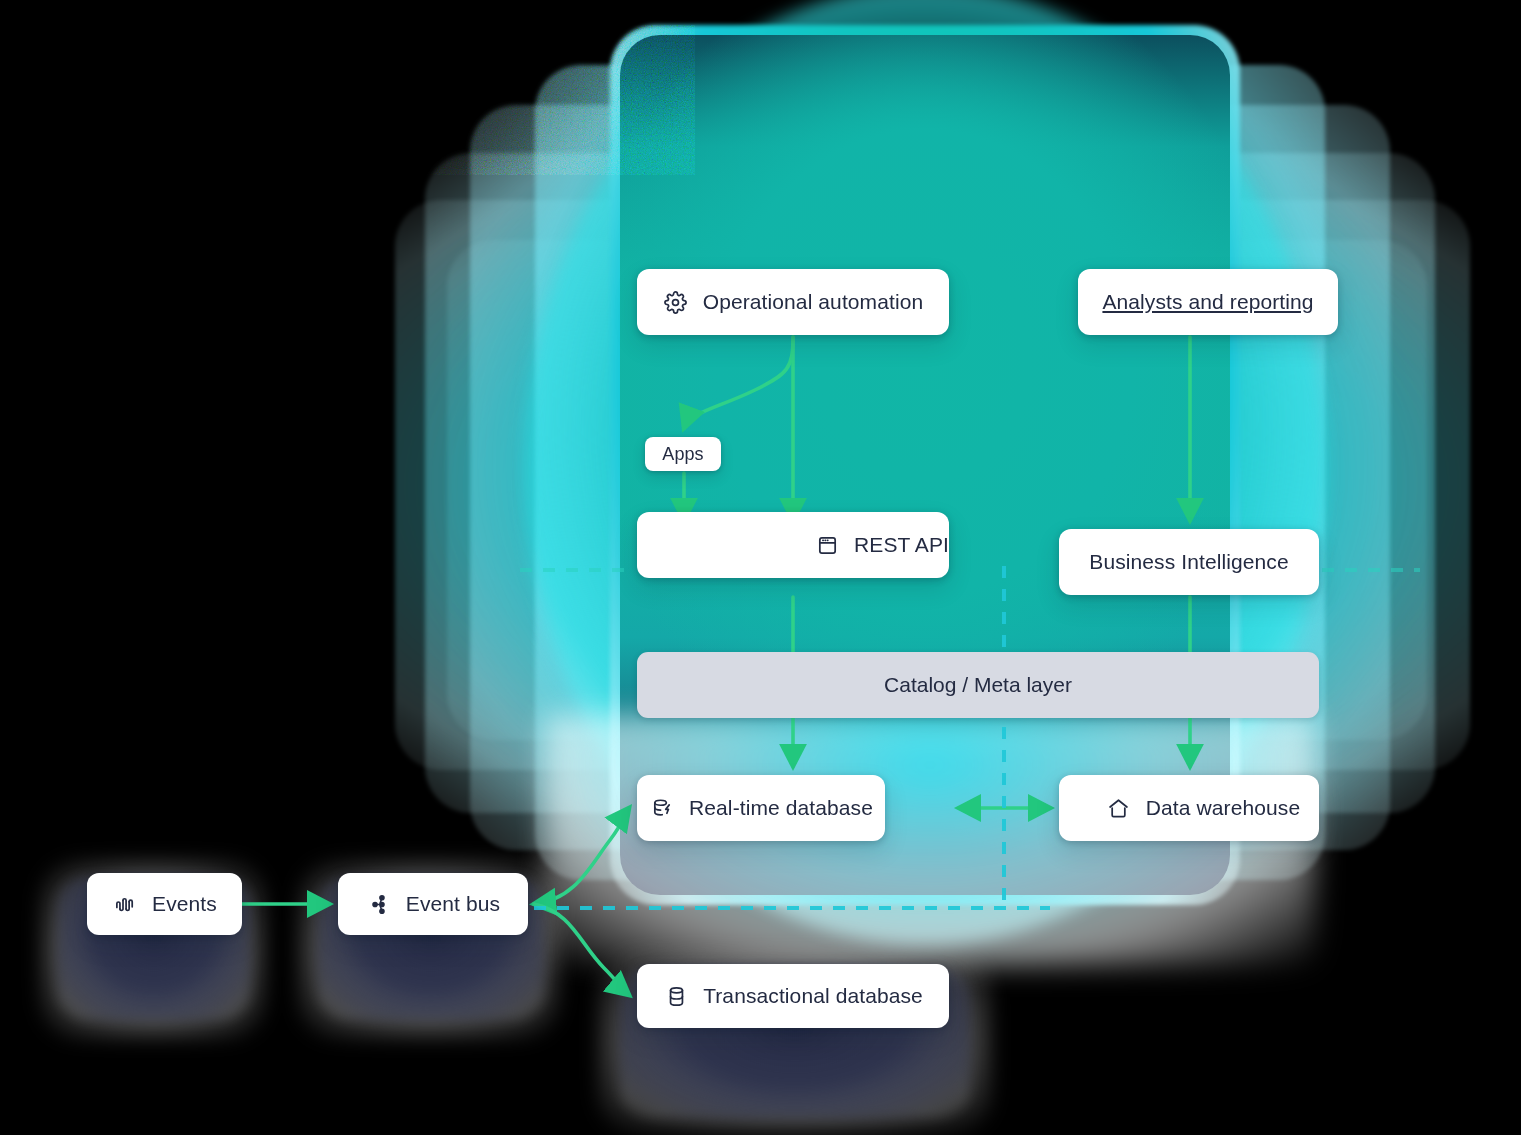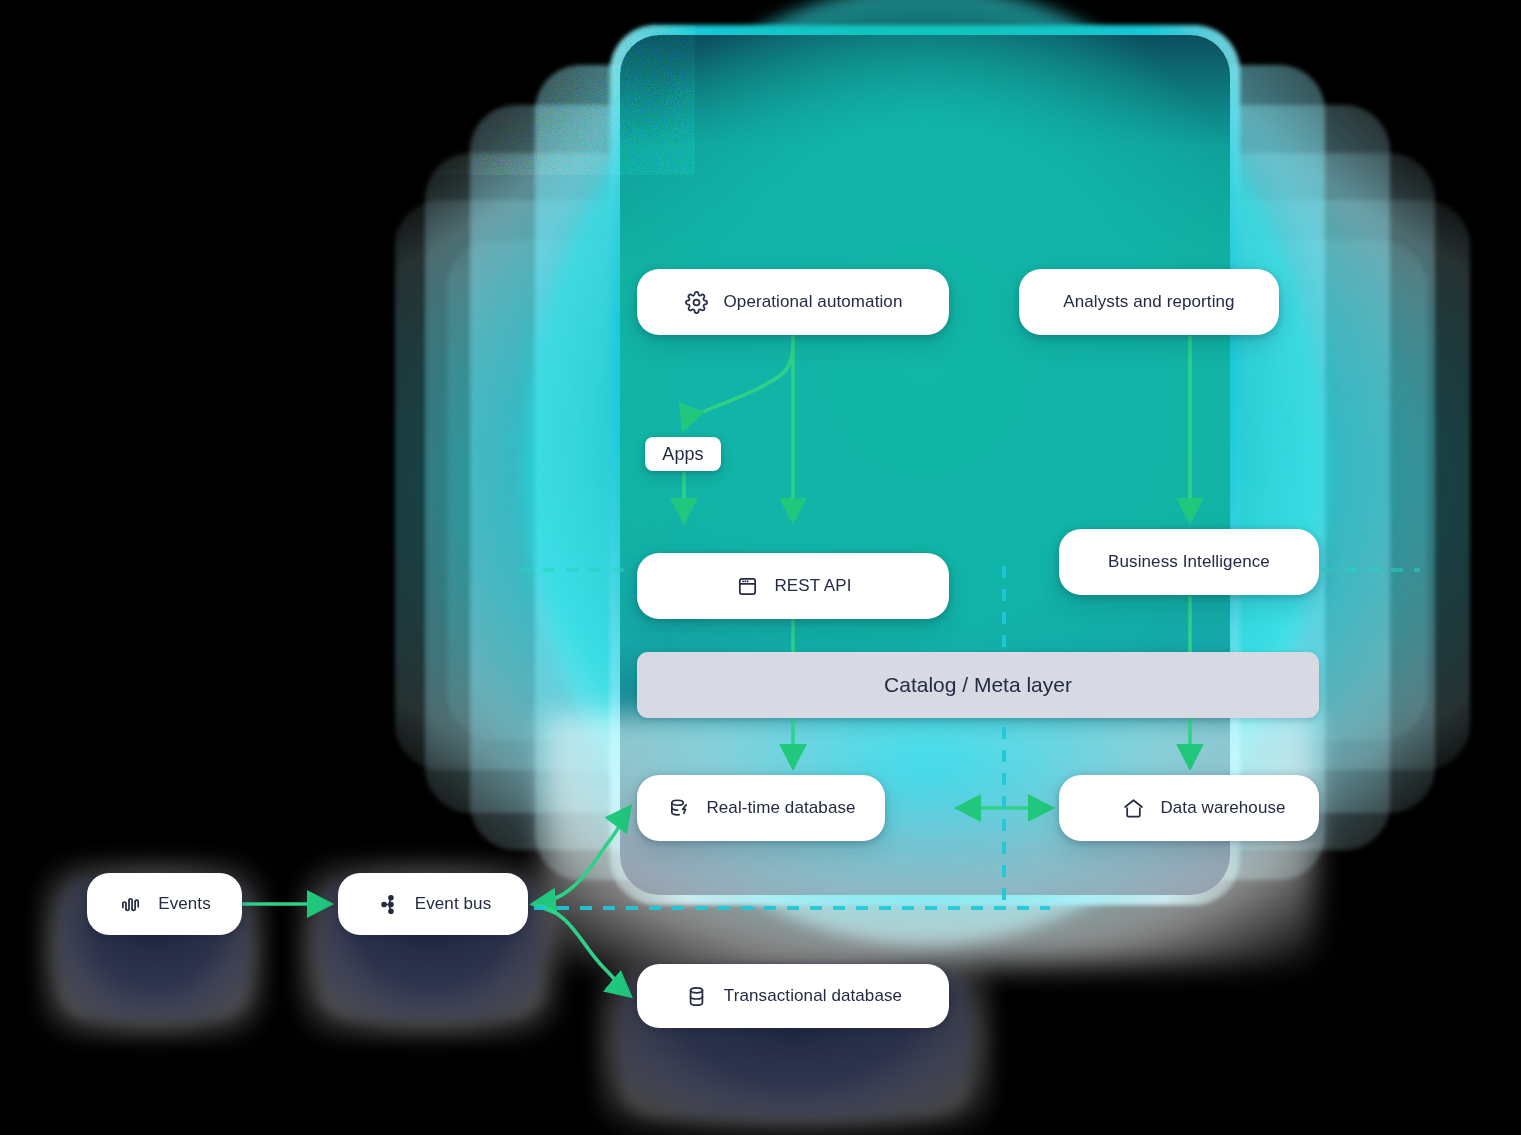--- a/index.html
+++ b/index.html
@@ -84,27 +84,27 @@
     pointer-events: none;
   }
 
   
   svg.links { position: absolute; left: 0; top: 0; width: 1521px; height: 1135px; pointer-events: none; }
 
   
   .node {
     position: absolute;
     background: #ffffff;
-    border-radius: 22px;
+    border-radius: 12px;
     display: flex;
     align-items: center;
     justify-content: center;
     gap: 14px;
     color: #242b42;
-    font-size: 17px;
+    font-size: 21px;
     letter-spacing: 0.1px;
     box-shadow: 0 2px 7px rgba(10,25,40,0.22), 0 10px 24px rgba(10,25,40,0.14);
     white-space: nowrap;
   }
   .node .ico { display: flex; align-items: center; justify-content: center; width: 26px; height: 26px; flex: 0 0 26px; }
   .node .ico svg { display: block; }
   .node.small { font-size: 18px; border-radius: 8px; box-shadow: 0 1px 4px rgba(10,25,40,0.22), 0 6px 14px rgba(10,25,40,0.14); }
 
   .band {
     position: absolute;
@@ -114,23 +114,23 @@
     align-items: center;
     justify-content: center;
     color: #242b42;
     font-size: 21px;
     box-shadow: 0 2px 6px rgba(10,25,40,0.16);
     text-align: right;
   }
 
   
   #n-ops       { left: 637px;  top: 269px; width: 312px; height: 66px; }
-  #n-analysts  { left: 1019px; top: 269px; width: 260px; height: 66px; }
+  #n-analysts  { left: 1078px; top: 269px; width: 260px; height: 66px; text-decoration: underline; }
   #n-apps      { left: 645px;  top: 437px; width: 76px;  height: 34px; }
-  #n-rest      { left: 637px;  top: 553px; width: 312px; height: 66px; }
+  #n-rest      { left: 637px;  top: 512px; width: 312px; height: 66px; justify-content: flex-end; }
   #n-bi        { left: 1059px; top: 529px; width: 260px; height: 66px; }
   #n-catalog   { left: 637px;  top: 652px; width: 682px; height: 66px; }
   #n-rtdb      { left: 637px;  top: 775px; width: 248px; height: 66px; align-items: center; }
   #n-dw        { left: 1059px; top: 775px; width: 260px; height: 66px; padding-left: 28px; }
   #n-events    { left: 87px;   top: 873px; width: 155px; height: 62px; }
   #n-eventbus  { left: 338px;  top: 873px; width: 190px; height: 62px; }
   #n-txdb      { left: 637px;  top: 964px; width: 312px; height: 64px; }
 </style>
 </head>
 <body>

